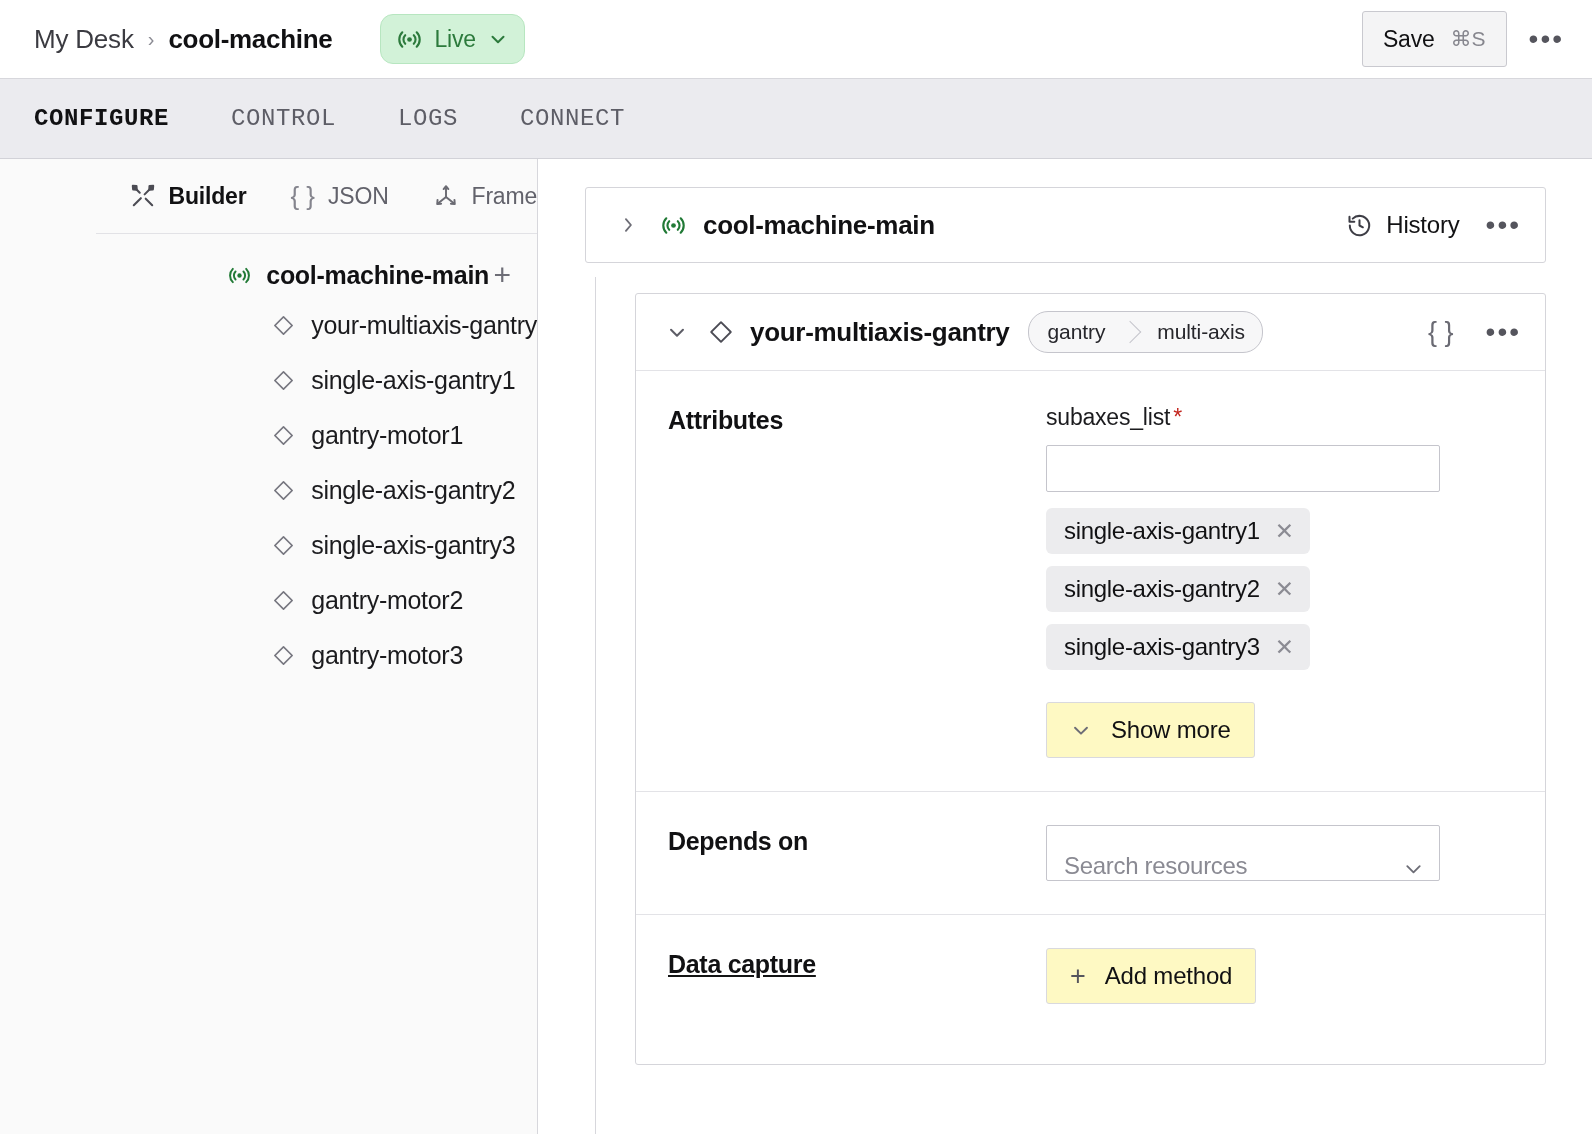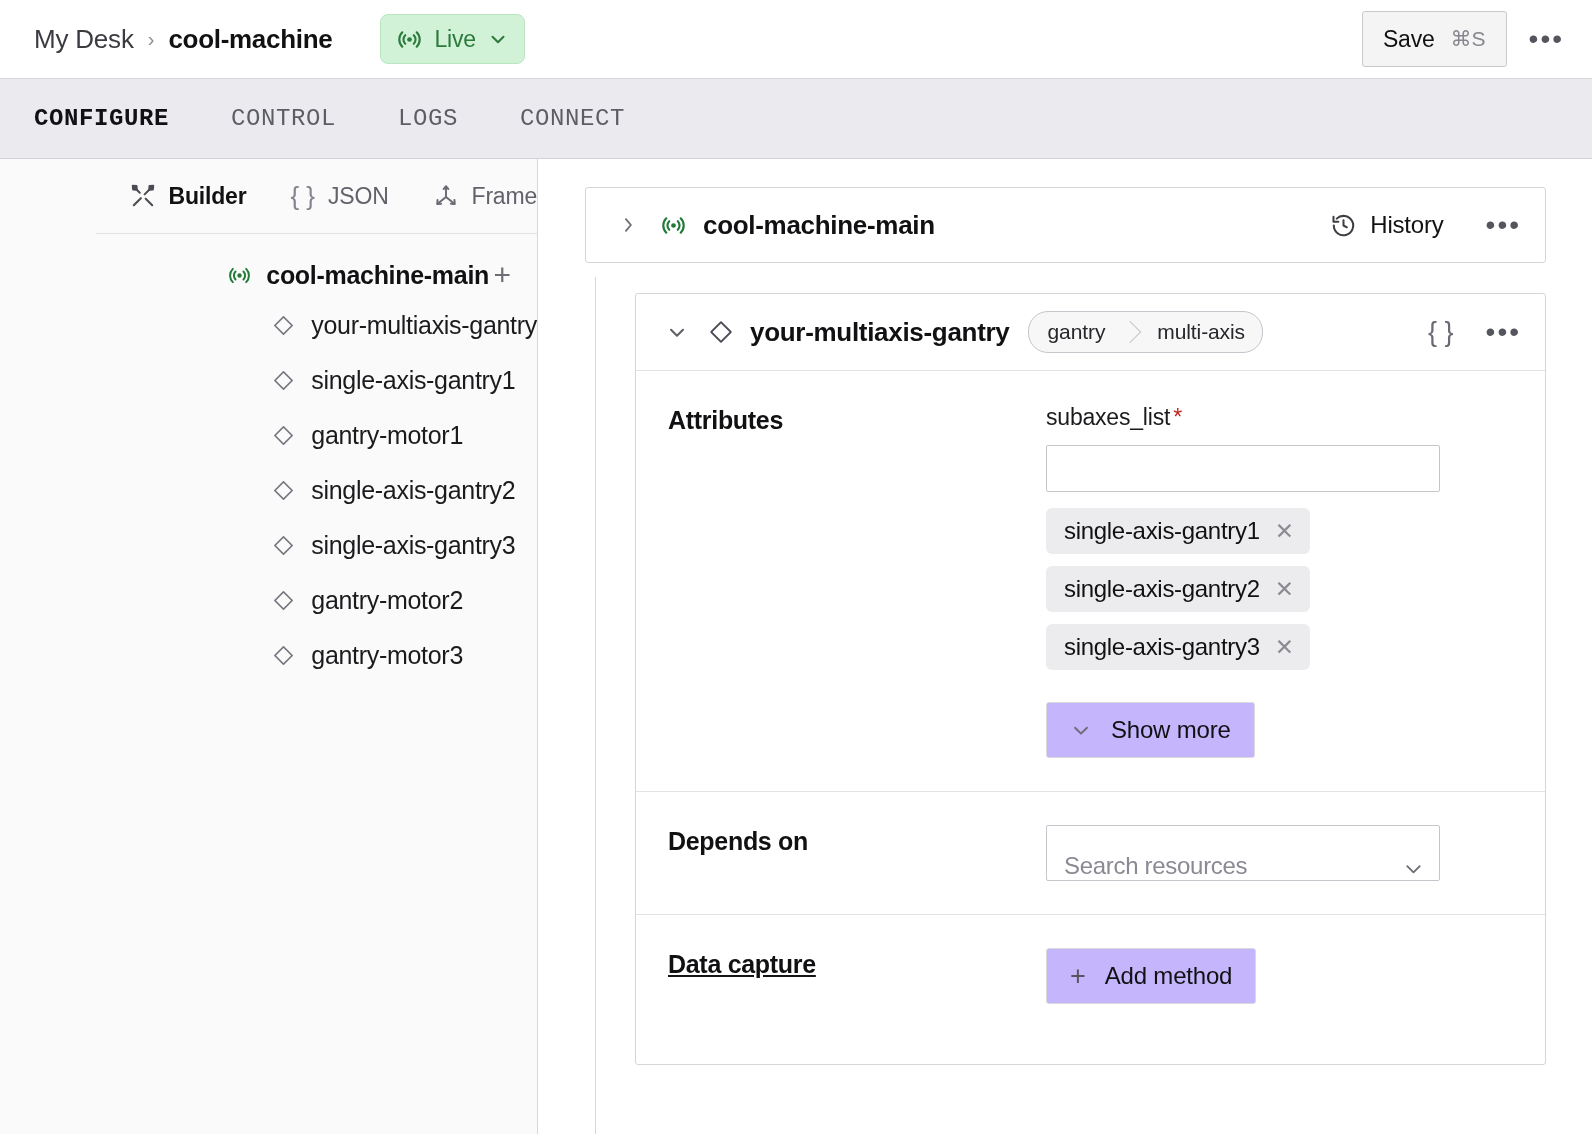--- a/index.html
+++ b/index.html
@@ -46,21 +46,21 @@
     color: #111113;
     letter-spacing: -0.3px;
   }
 
   .live-badge {
     margin-left: 48px;
     height: 50px;
     box-sizing: border-box;
     background: #d2f2d8;
     border: 1px solid #b7e6c0;
-    border-radius: 8px;
+    border-radius: 13px;
     display: flex;
     align-items: center;
     gap: 11px;
     padding: 0 15px 0 15px;
   }
   .live-text {
     font-size: 23px;
     color: #2c7a3c;
     letter-spacing: -0.2px;
   }
@@ -246,21 +246,21 @@
     font-size: 26px;
     font-weight: bold;
     letter-spacing: -0.3px;
     color: #111113;
     margin-left: 16px;
   }
   .machine-right {
     margin-left: auto;
     display: flex;
     align-items: center;
-    gap: 42px;
+    gap: 26px;
   }
   .history-btn {
     display: flex;
     align-items: center;
     gap: 13px;
     cursor: pointer;
   }
   .history-label {
     font-size: 24px;
     color: #121214;
@@ -403,21 +403,21 @@
     font-size: 23px;
     cursor: pointer;
     line-height: 1;
   }
   .chip-row { display: block; }
 
   .ghost-btn {
     display: inline-flex;
     align-items: center;
     gap: 19px;
-    background: #c4b5fd;
+    background: #fef9c3;
     border: 1px solid #d9d9de;
     border-radius: 3px;
     padding: 0 23px;
     height: 54px;
     cursor: pointer;
     margin-top: 20px;
   }
   .ghost-btn-label {
     font-size: 24px;
     color: #111113;

